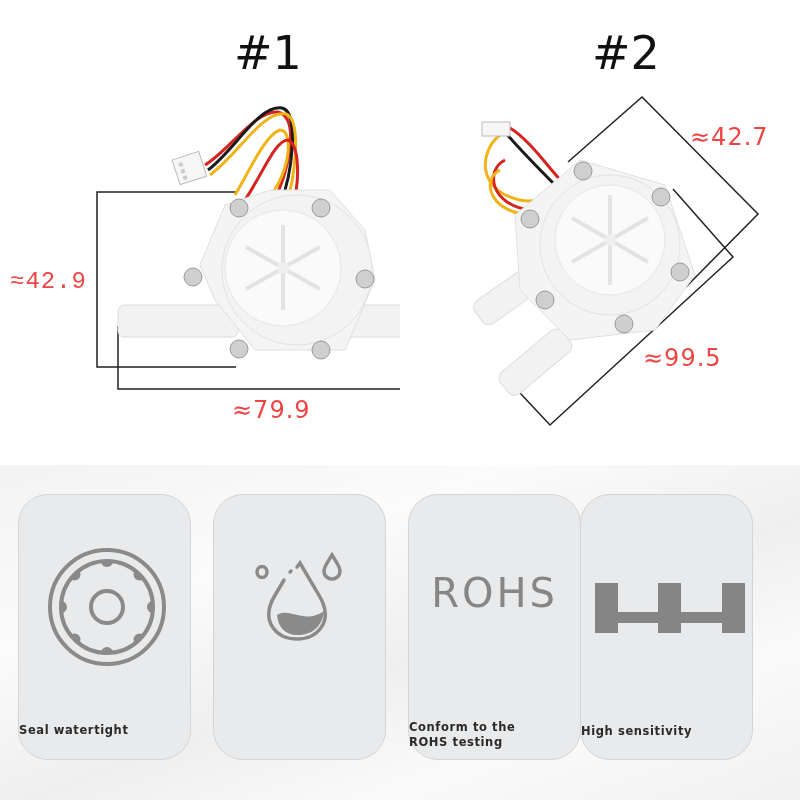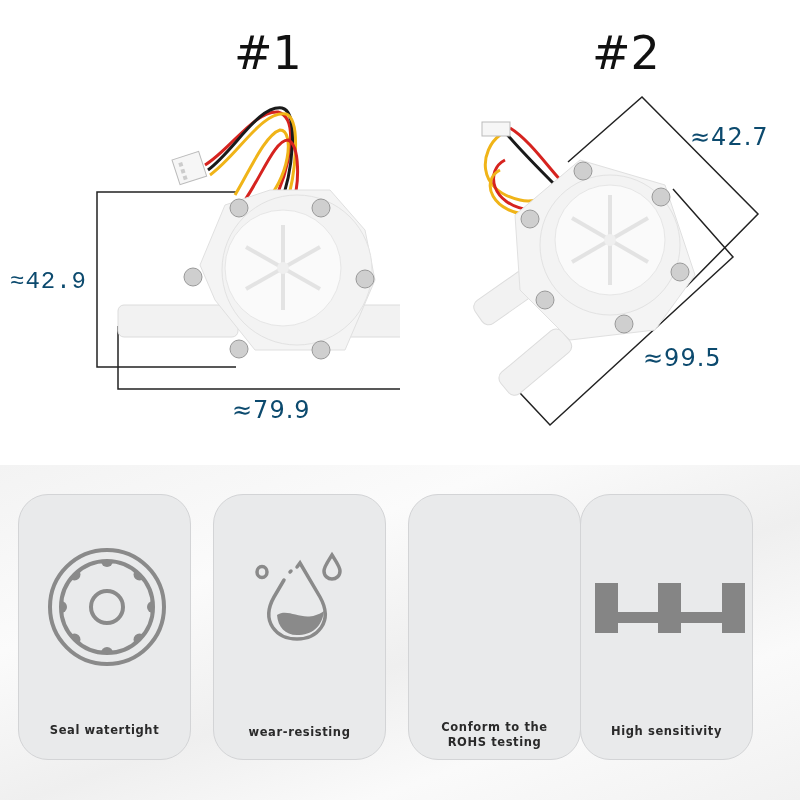--- a/index.html
+++ b/index.html
@@ -1,23 +1,23 @@
 <!DOCTYPE html>
 <html><head>
 <meta charset="utf-8">
 <style>
   html,body{margin:0;padding:0;}
   body{width:800px;height:800px;background:#ffffff;position:relative;overflow:hidden;font-family:"DejaVu Sans","Liberation Sans",sans-serif;}
   .top{position:absolute;left:0;top:0;width:800px;height:465px;background:#ffffff;}
   .title{position:absolute;font-family:"DejaVu Sans",sans-serif;font-size:46px;color:#111;line-height:1;}
-  .dim{position:absolute;font-family:"DejaVu Sans",sans-serif;font-size:24px;color:#0c4a6e;line-height:1;letter-spacing:1px;}
+  .dim{position:absolute;font-family:"DejaVu Sans",sans-serif;font-size:24px;color:#ef4444;line-height:1;letter-spacing:1px;}
   .bottom{position:absolute;left:0;top:465px;width:800px;height:335px;
     background:linear-gradient(160deg,#f3f3f3 0%,#fbfbfb 30%,#efefef 55%,#fafafa 75%,#f1f1f1 100%);}
   .card{position:absolute;top:494px;width:173px;height:266px;background:#e9eaeb;border:1.5px solid #d3d4d6;border-radius:30px;box-sizing:border-box;}
-  .card-label{position:absolute;left:0;right:0;text-align:center;font-family:"DejaVu Sans",sans-serif;font-weight:bold;font-size:11.5px;color:#2a2a2a;letter-spacing:0.6px;line-height:15px;}
+  .card-label{position:absolute;left:0;right:0;text-align:left;font-family:"DejaVu Sans",sans-serif;font-weight:bold;font-size:11.5px;color:#2a2a2a;letter-spacing:0.6px;line-height:15px;}
   .icon{position:absolute;}
   svg{display:block;}
 </style>
 </head>
 <body>
 
 <div class="top">
 
   <div class="title" style="left:234px;top:30px;">#1</div>
   <div class="title" style="left:592px;top:30px;">#2</div>
@@ -137,24 +137,24 @@
 <div class="card" style="left:213px;">
   <svg class="icon" style="left:38px;top:52px;" width="100" height="100" viewBox="0 0 100 100">
     <g fill="none" stroke="#8a8a8a" stroke-width="3.5" stroke-linecap="round">
       <path d="M32,33 L22,50 C8,75 25,92 45,92 C65,92 82,75 68,50 L48,16 L45,20"></path>
       <line x1="38" y1="25" x2="39" y2="24"></line>
       <ellipse cx="10" cy="25" rx="5" ry="5.5"></ellipse>
       <path d="M80,8 C75,16 72,20 72,24 C72,29 76,32 80,32 C84,32 88,29 88,24 C88,20 85,16 80,8 Z"></path>
     </g>
     <path d="M25,68 C38,60 52,78 72,64 C70,80 60,88 45,88 C33,88 26,80 25,68 Z" fill="#8a8a8a"></path>
   </svg>
-  <div class="card-label" style="top:230px;">wear-resisting</div>
 </div>
 
 <div class="card" style="left:408px;">
+  <div class="icon" style="left:0;right:0;top:78px;text-align:center;font-family:'DejaVu Sans',sans-serif;font-size:40px;color:#868686;letter-spacing:3px;line-height:1;">ROHS</div>
   <div class="card-label" style="top:240px;">ROHS testing</div>
   <div class="card-label" style="top:225px;">Conform to the</div>
 </div>
 
 <div class="card" style="left:580px;">
   <svg class="icon" style="left:14px;top:88px;" width="150" height="52" viewBox="0 0 150 52">
     <g fill="#858585">
       <rect x="0" y="0" width="23" height="50"></rect>
       <rect x="63" y="0" width="23" height="50"></rect>
       <rect x="127" y="0" width="23" height="50"></rect>

